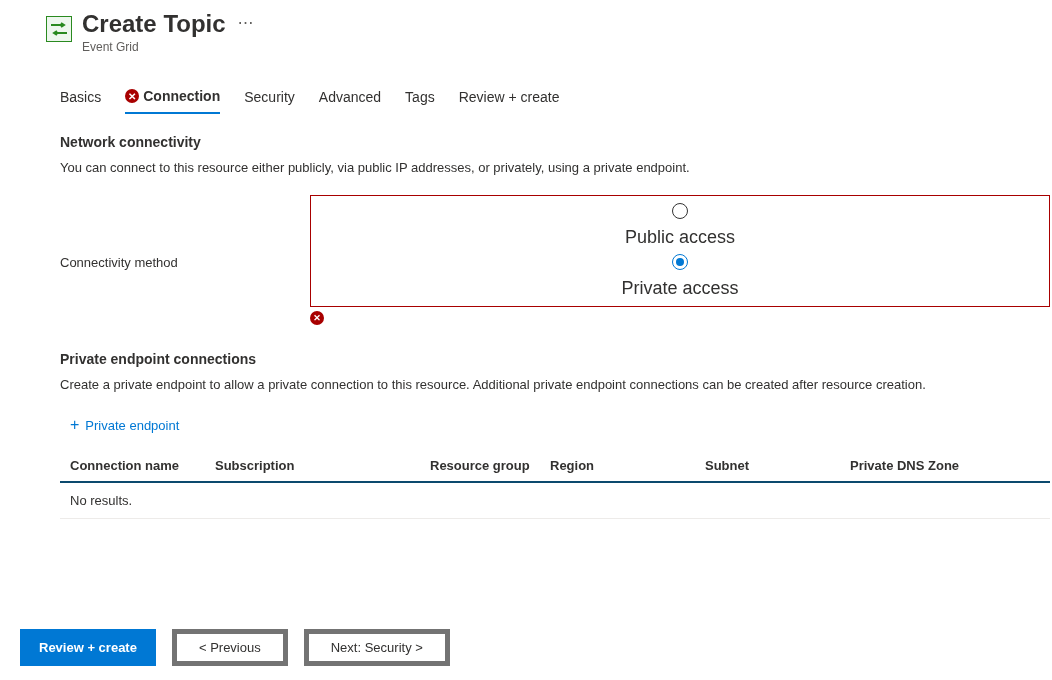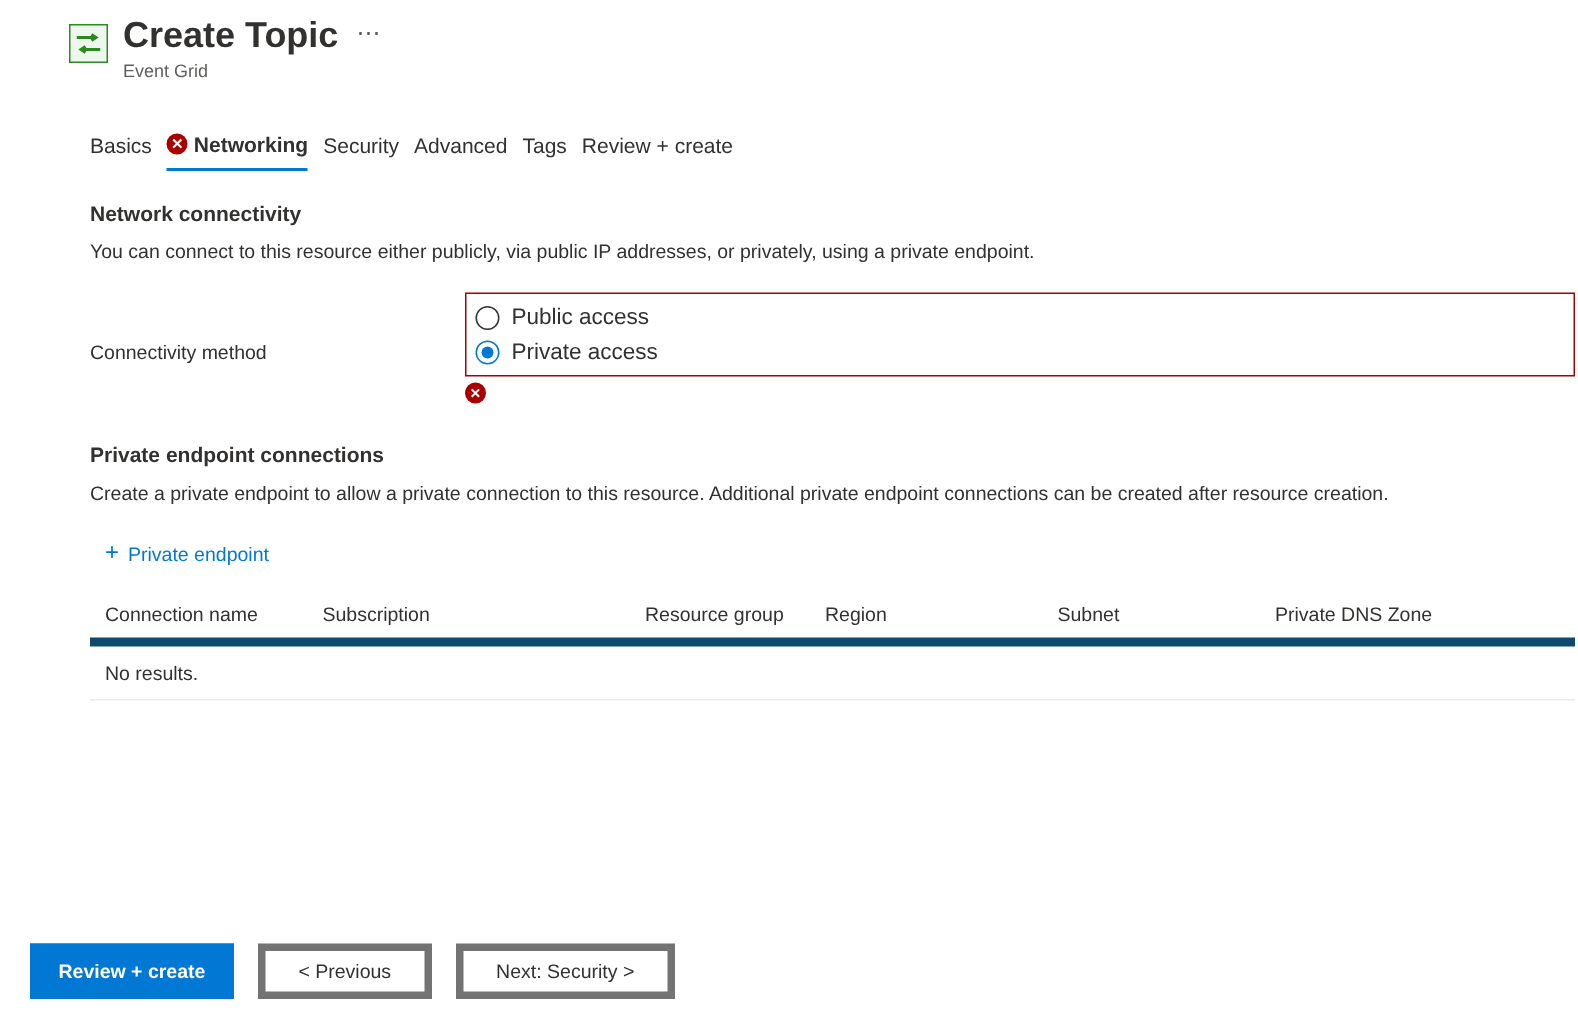--- a/index.html
+++ b/index.html
@@ -38,21 +38,21 @@
       font-size: 24px;
       font-weight: 600;
       color: #323130;
     }
     .title-row { display: flex; align-items: center; gap: 12px; }
     .more-icon { color: #605e5c; font-size: 16px; letter-spacing: 1px; padding-bottom: 4px; }
     .subtitle { font-size: 12px; color: #605e5c; margin-top: 2px; }
 
     .tabs {
       display: flex;
-      gap: 10px;
+      gap: 24px;
       border-bottom: none;
       margin-left: 40px;
       margin-bottom: 20px;
     }
     .tab {
       padding: 4px 0 8px 0;
       font-size: 14px;
       color: #323130;
       cursor: pointer;
       display: flex;
@@ -103,21 +103,22 @@
     .radio-box {
       border: 1px solid #a80000;
       padding: 4px 6px;
       margin-bottom: 4px;
     }
     .radio-item {
       display: flex;
       align-items: center;
       gap: 8px;
       padding: 3px 0;
-      font-size: 15px;
+      font-size: 18px;
+      flex-direction: column;
     }
     .radio-circle {
       width: 16px;
       height: 16px;
       border: 1px solid #333;
       border-radius: 50%;
       display: flex;
       align-items: center;
       justify-content: center;
     }
@@ -157,23 +158,23 @@
       gap: 6px;
       color: #0078d4;
       font-size: 13px;
       cursor: pointer;
       margin: 24px 0 10px 10px;
     }
     .plus-icon { font-size: 16px; color: #0078d4; }
 
     .table-head {
       display: flex;
-      border-bottom: 6px solid #0c4a6e;
+      border-bottom: 2px solid #0c4a6e;
       padding: 8px 10px;
-      font-weight: 400;
+      font-weight: 700;
       font-size: 13px;
       margin-top: 16px;
     }
     .table-body {
       padding: 10px;
       font-size: 13px;
       border-bottom: 1px solid #edebe9;
     }
     .col1 { width: 145px; }
     .col2 { width: 215px; }
@@ -230,21 +231,21 @@
       <div class="subtitle">Event Grid</div>
     </div>
   </div>
 
   <div class="tabs">
     <div class="tab">
       <span>Basics</span>
     </div>
     <div class="tab active">
       <span class="tab-error-icon">✕</span>
-      <span>Networking</span>
+      <span>Connection</span>
     </div>
     <div class="tab">
       <span>Security</span>
     </div>
     <div class="tab">
       <span>Advanced</span>
     </div>
     <div class="tab">
       <span>Tags</span>
     </div>

